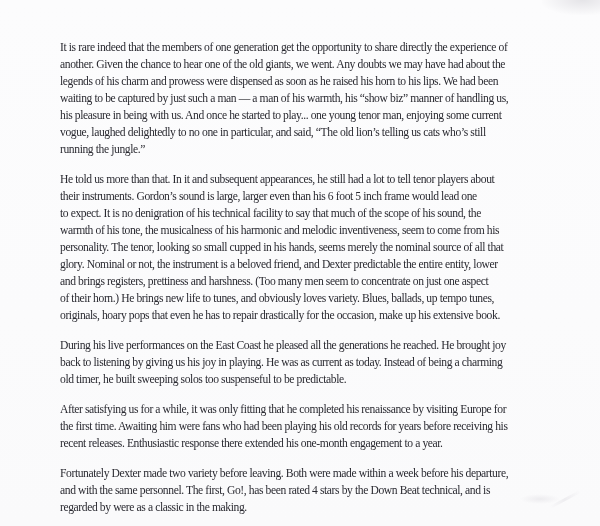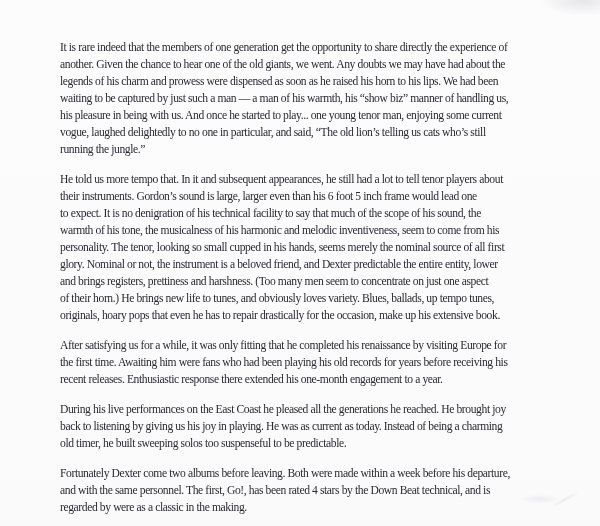--- a/index.html
+++ b/index.html
@@ -70,34 +70,34 @@
 <div class="page">
   <div class="scan-smudge-top-right"></div>
   <div class="document-body">
       <p class="para"><span>It is rare indeed that the members of one generation get the opportunity to share directly the experience of</span>
 <span>another. Given the chance to hear one of the old giants, we went. Any doubts we may have had about the</span>
 <span>legends of his charm and prowess were dispensed as soon as he raised his horn to his lips. We had been</span>
 <span>waiting to be captured by just such a man — a man of his warmth, his “show biz” manner of handling us,</span>
 <span>his pleasure in being with us. And once he started to play... one young tenor man, enjoying some current</span>
 <span>vogue, laughed delightedly to no one in particular, and said, “The old lion’s telling us cats who’s still</span>
 <span>running the jungle.”</span></p>
-      <p class="para"><span>He told us more tempo that. In it and subsequent appearances, he still had a lot to tell tenor players about</span>
+      <p class="para"><span>He told us more than that. In it and subsequent appearances, he still had a lot to tell tenor players about</span>
 <span>their instruments. Gordon’s sound is large, larger even than his 6 foot 5 inch frame would lead one</span>
 <span>to expect. It is no denigration of his technical facility to say that much of the scope of his sound, the</span>
 <span>warmth of his tone, the musicalness of his harmonic and melodic inventiveness, seem to come from his</span>
-<span>personality. The tenor, looking so small cupped in his hands, seems merely the nominal source of all first</span>
+<span>personality. The tenor, looking so small cupped in his hands, seems merely the nominal source of all that</span>
 <span>glory. Nominal or not, the instrument is a beloved friend, and Dexter predictable the entire entity, lower</span>
 <span>and brings registers, prettiness and harshness. (Too many men seem to concentrate on just one aspect</span>
 <span>of their horn.) He brings new life to tunes, and obviously loves variety. Blues, ballads, up tempo tunes,</span>
 <span>originals, hoary pops that even he has to repair drastically for the occasion, make up his extensive book.</span></p>
+      <p class="para"><span>During his live performances on the East Coast he pleased all the generations he reached. He brought joy</span>
+<span>back to listening by giving us his joy in playing. He was as current as today. Instead of being a charming</span>
+<span>old timer, he built sweeping solos too suspenseful to be predictable.</span></p>
       <p class="para"><span>After satisfying us for a while, it was only fitting that he completed his renaissance by visiting Europe for</span>
 <span>the first time. Awaiting him were fans who had been playing his old records for years before receiving his</span>
 <span>recent releases. Enthusiastic response there extended his one-month engagement to a year.</span></p>
-      <p class="para"><span>During his live performances on the East Coast he pleased all the generations he reached. He brought joy</span>
-<span>back to listening by giving us his joy in playing. He was as current as today. Instead of being a charming</span>
-<span>old timer, he built sweeping solos too suspenseful to be predictable.</span></p>
-      <p class="para"><span>Fortunately Dexter come two albums before leaving. Both were made within a week before his departure,</span>
+      <p class="para"><span>Fortunately Dexter made two variety before leaving. Both were made within a week before his departure,</span>
 <span>and with the same personnel. The first, </span><span class="italic">Go!</span><span>, has been rated 4 stars by the </span><span class="italic">Down Beat</span><span> technical, and is</span>
 <span>regarded by were as a classic in the making.</span></p>
     </div>
   <div class="scan-smudge-bottom-right"></div>
   <div class="scan-streak"></div>
 </div>
 
 </body></html>

